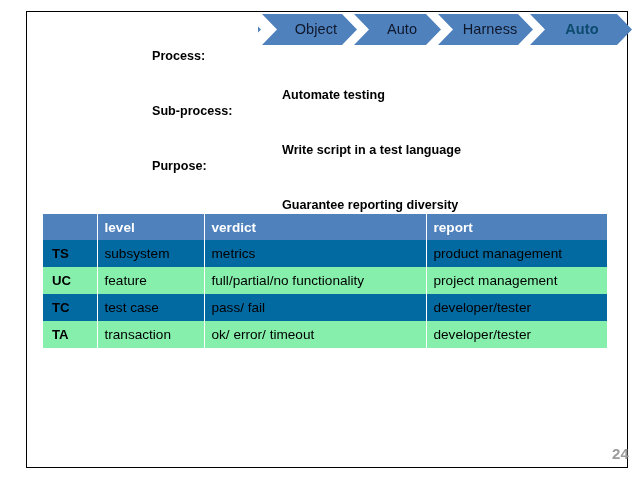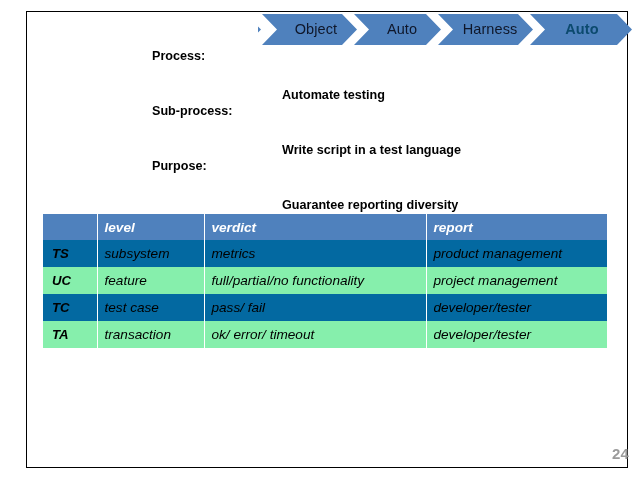--- a/index.html
+++ b/index.html
@@ -86,21 +86,20 @@
     margin: 0;
     text-align: left;
     font-weight: normal;
     font-size: 13.6px;
     color: #000000;
     border-right: 1.5px solid #ffffff;
     height: 27px;
     vertical-align: middle;
     overflow: hidden;
     white-space: nowrap;
-    font-style: italic;
   }
   #levels-table td:last-child, #levels-table th:last-child {
     border-right: none;
   }
   #levels-table thead th {
     background: #4f81bd;
     color: #ffffff;
     font-weight: bold;
     font-size: 13.6px;
     height: 26px;

